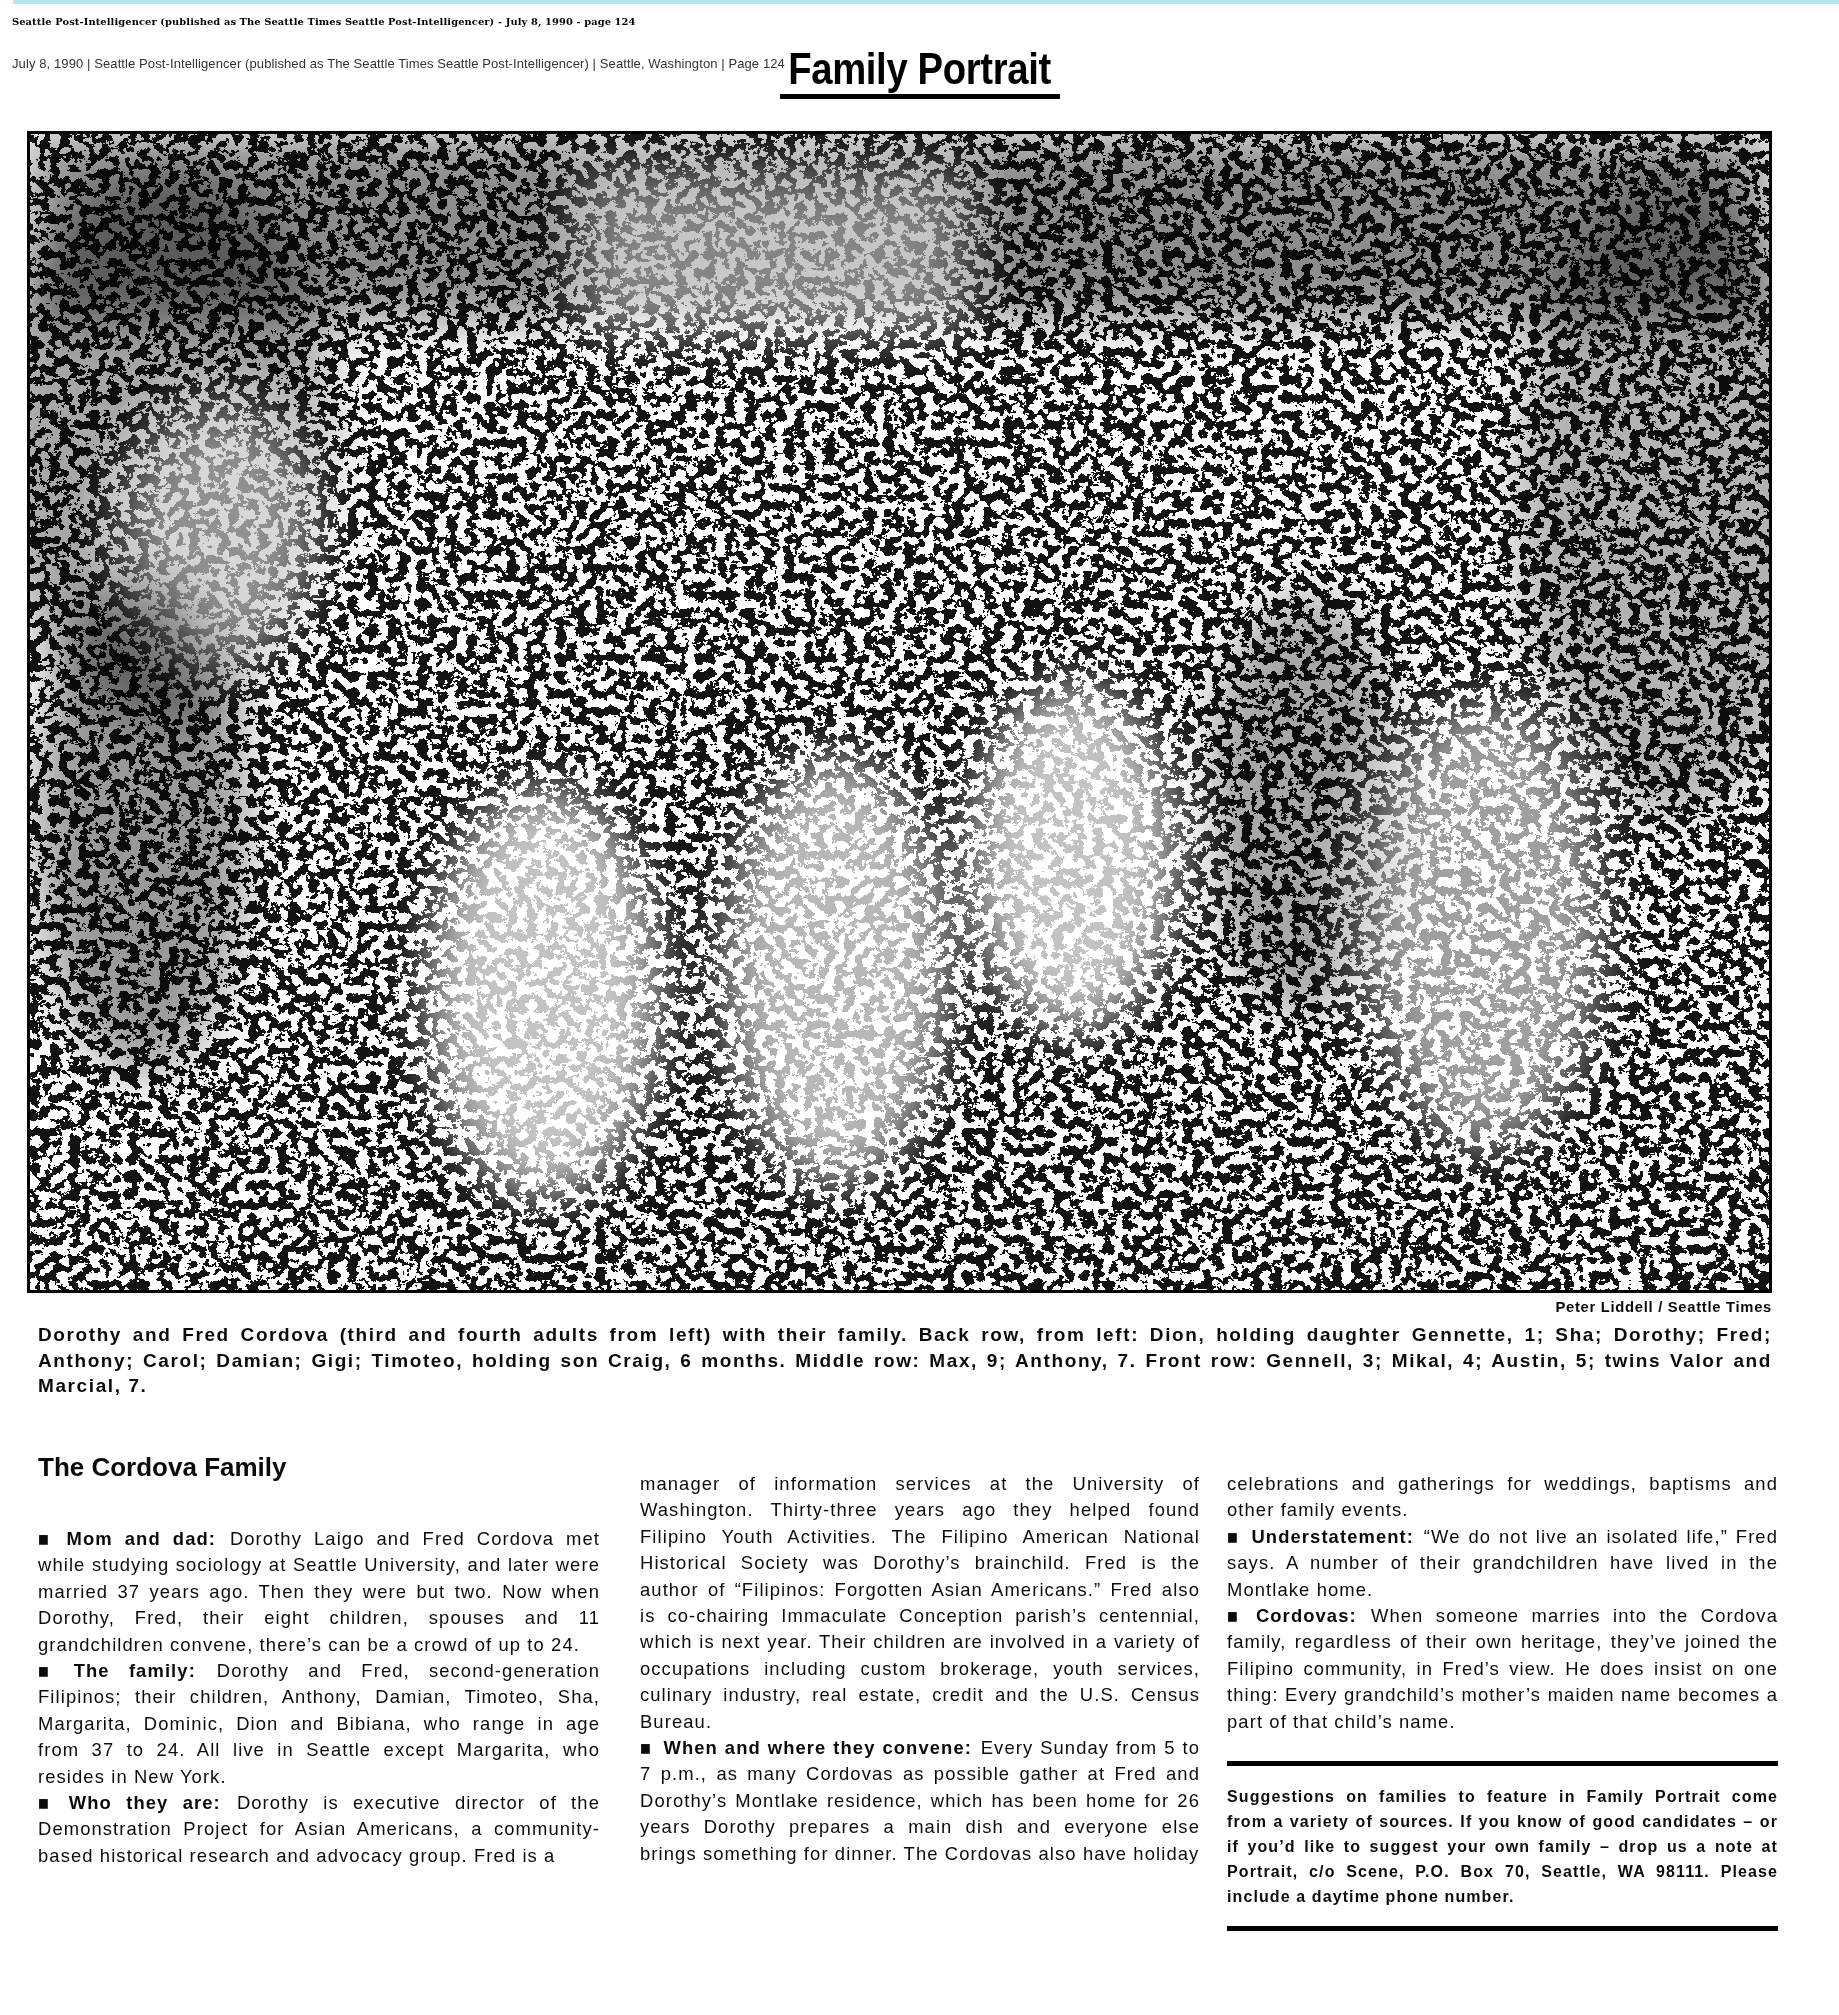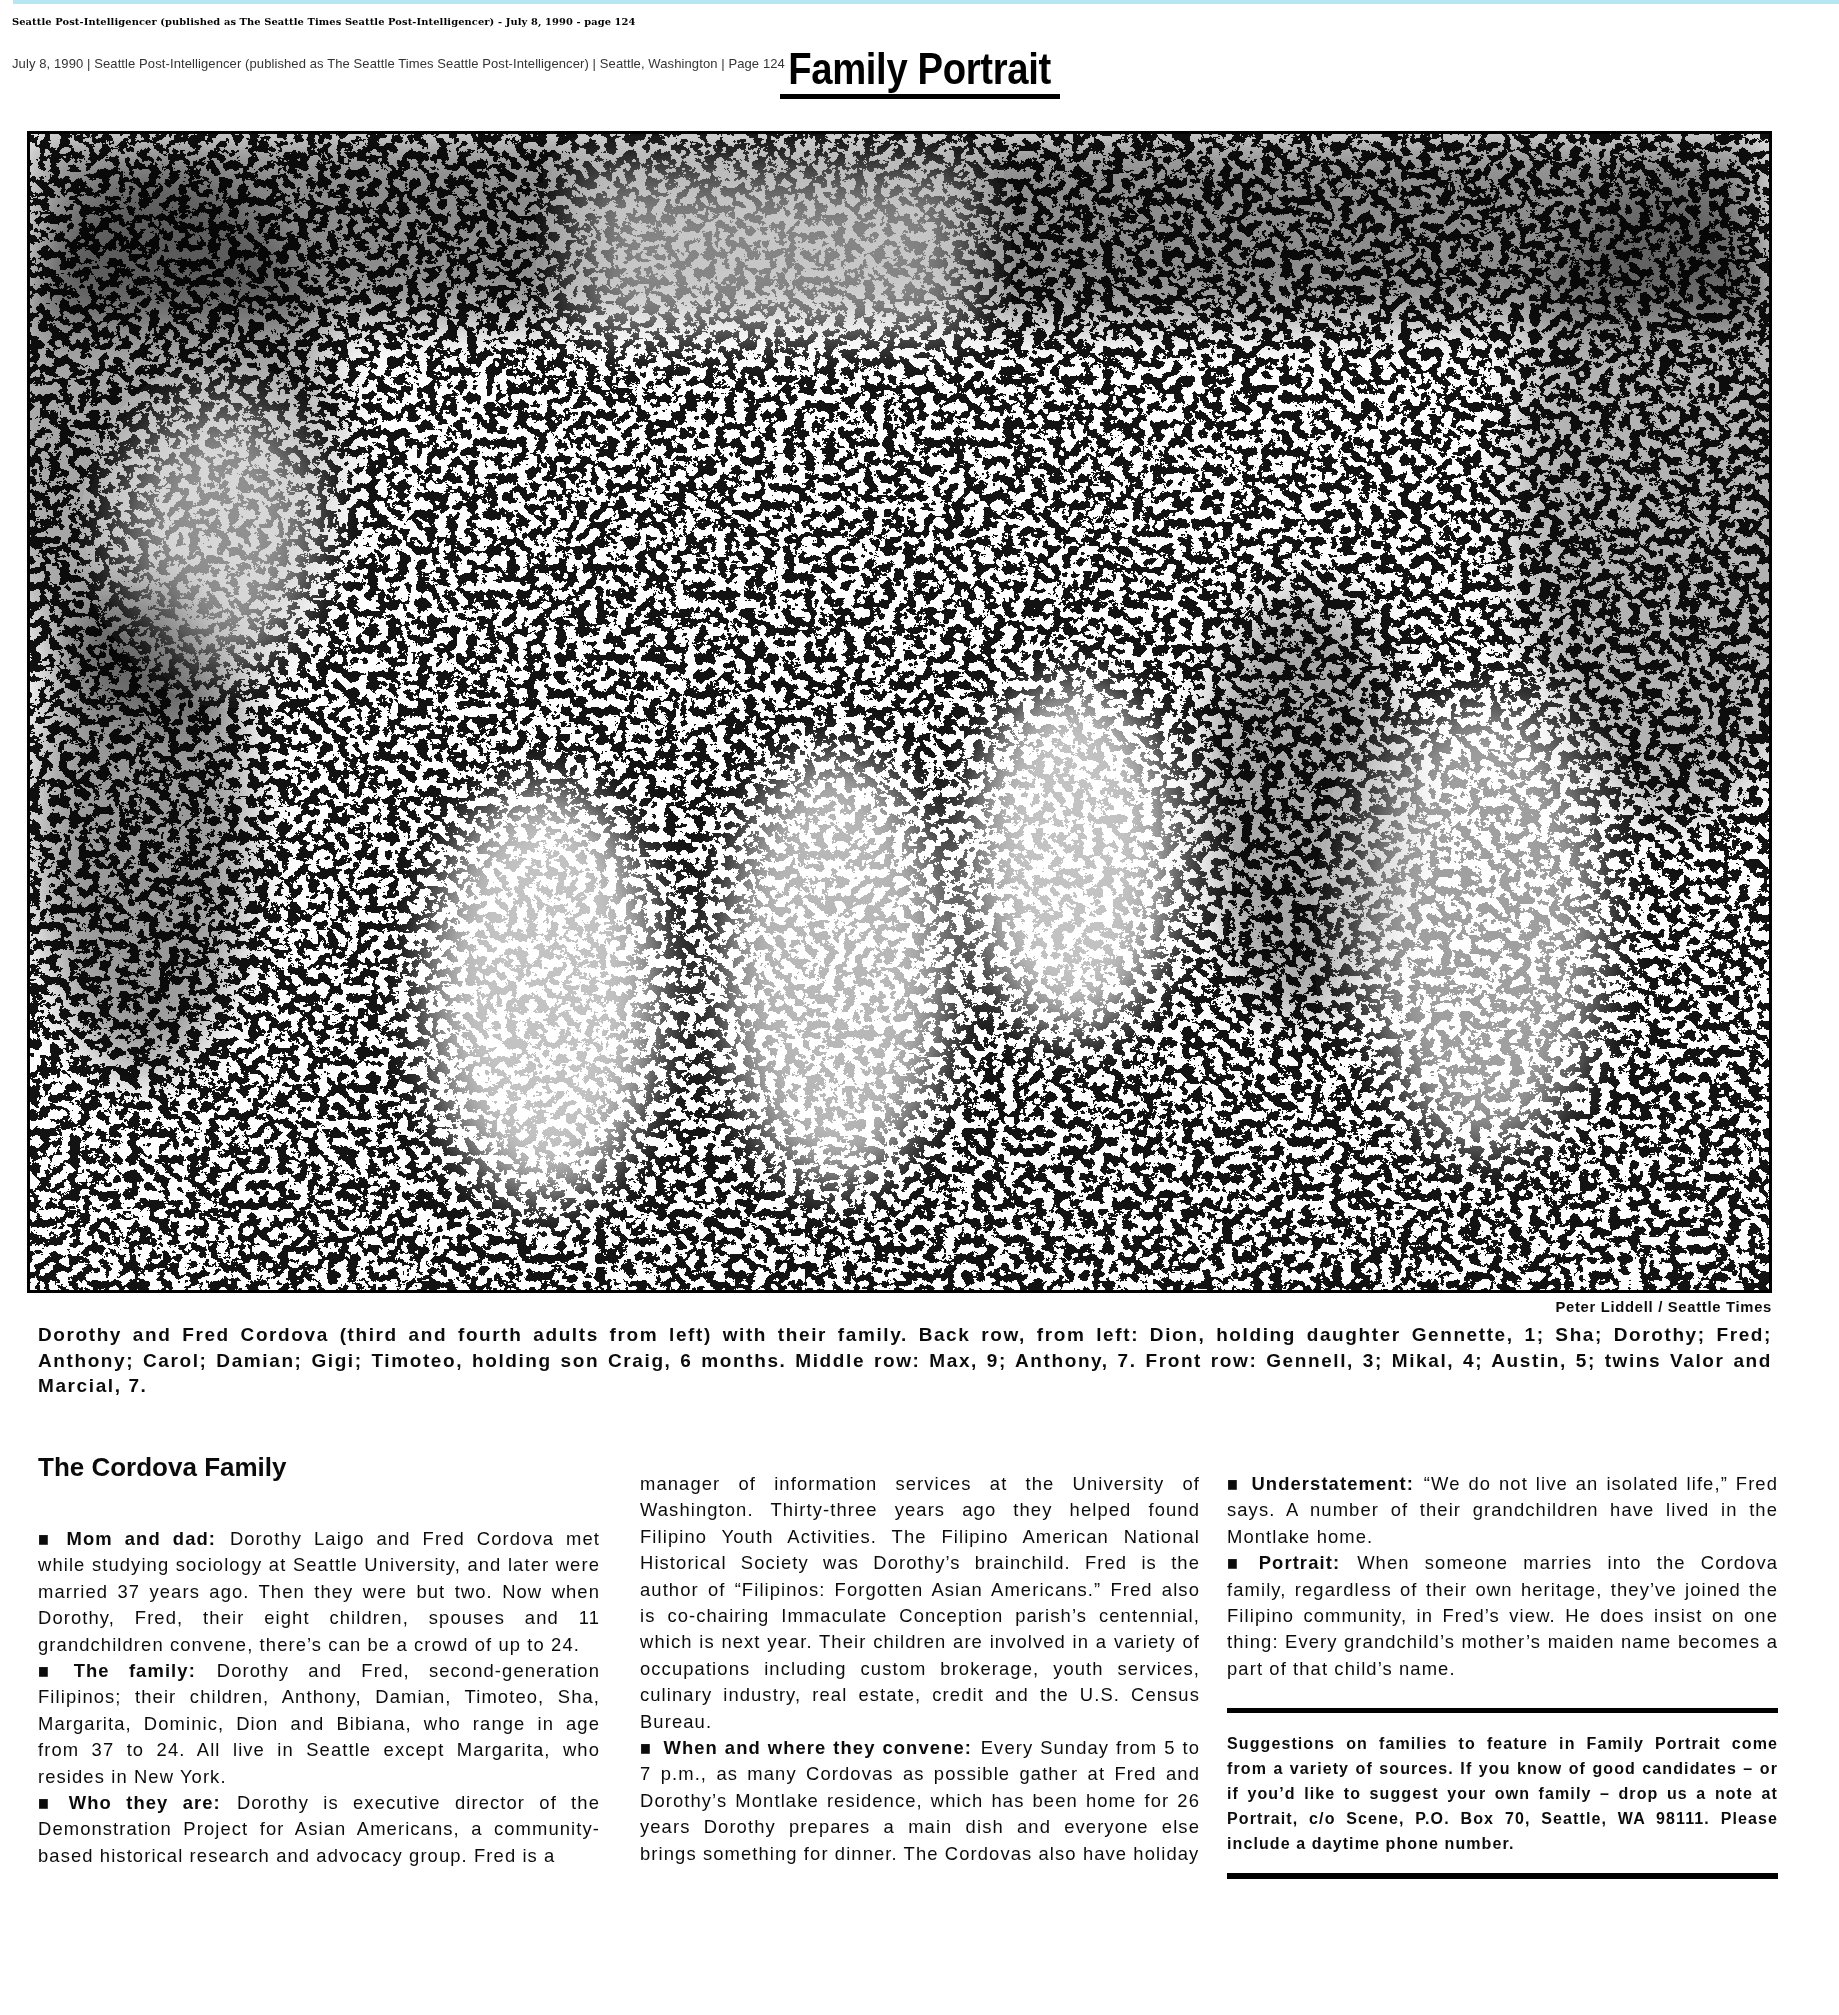--- a/index.html
+++ b/index.html
@@ -126,27 +126,30 @@
     </p>
     <p>
       <span class="bullet">■</span>
       <b class="lead">When and where they convene:</b>
       <span>Every Sunday from 5 to 7 p.m., as many Cordovas as possible gather at Fred and Dorothy’s Montlake residence, which has been home for 26 years Dorothy prepares a main dish and everyone else brings something for dinner. The Cordovas also have holiday</span>
     </p>
   </div>
 
   <div class="col col3">
     <p>
+      <span>celebrations and gatherings for weddings, baptisms and other family events.</span>
+    </p>
+    <p>
       <span class="bullet">■</span>
       <b class="lead">Understatement:</b>
       <span>“We do not live an isolated life,” Fred says. A number of their grandchildren have lived in the Montlake home.</span>
     </p>
     <p>
       <span class="bullet">■</span>
-      <b class="lead">Portrait:</b>
+      <b class="lead">Cordovas:</b>
       <span>When someone marries into the Cordova family, regardless of their own heritage, they’ve joined the Filipino community, in Fred’s view. He does insist on one thing: Every grandchild’s mother’s maiden name becomes a part of that child’s name.</span>
     </p>
     <div class="rule"></div>
     <p class="note">Suggestions on families to feature in Family Portrait come from a variety of sources. If you know of good candidates – or if you’d like to suggest your own family – drop us a note at Portrait, c/o Scene, P.O. Box 70, Seattle, WA 98111. Please include a daytime phone number.</p>
     <div class="rule-bottom"></div>
   </div>
 
 </div>
 
 

